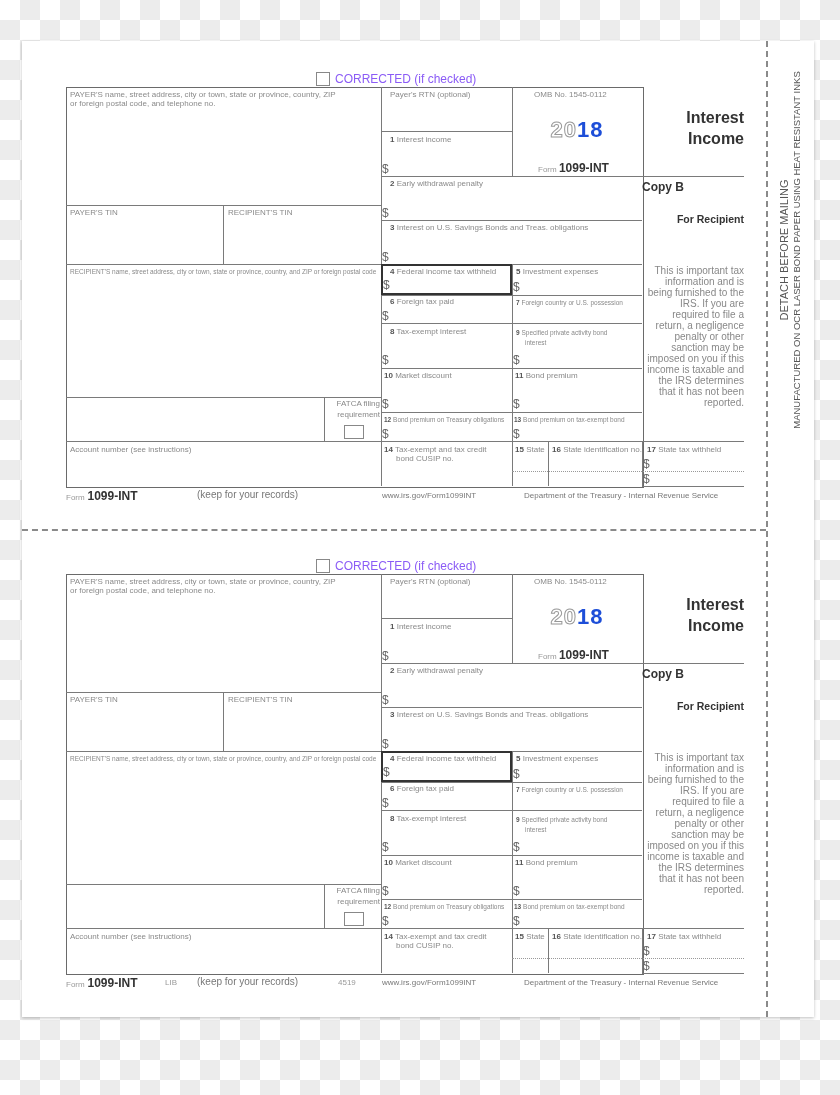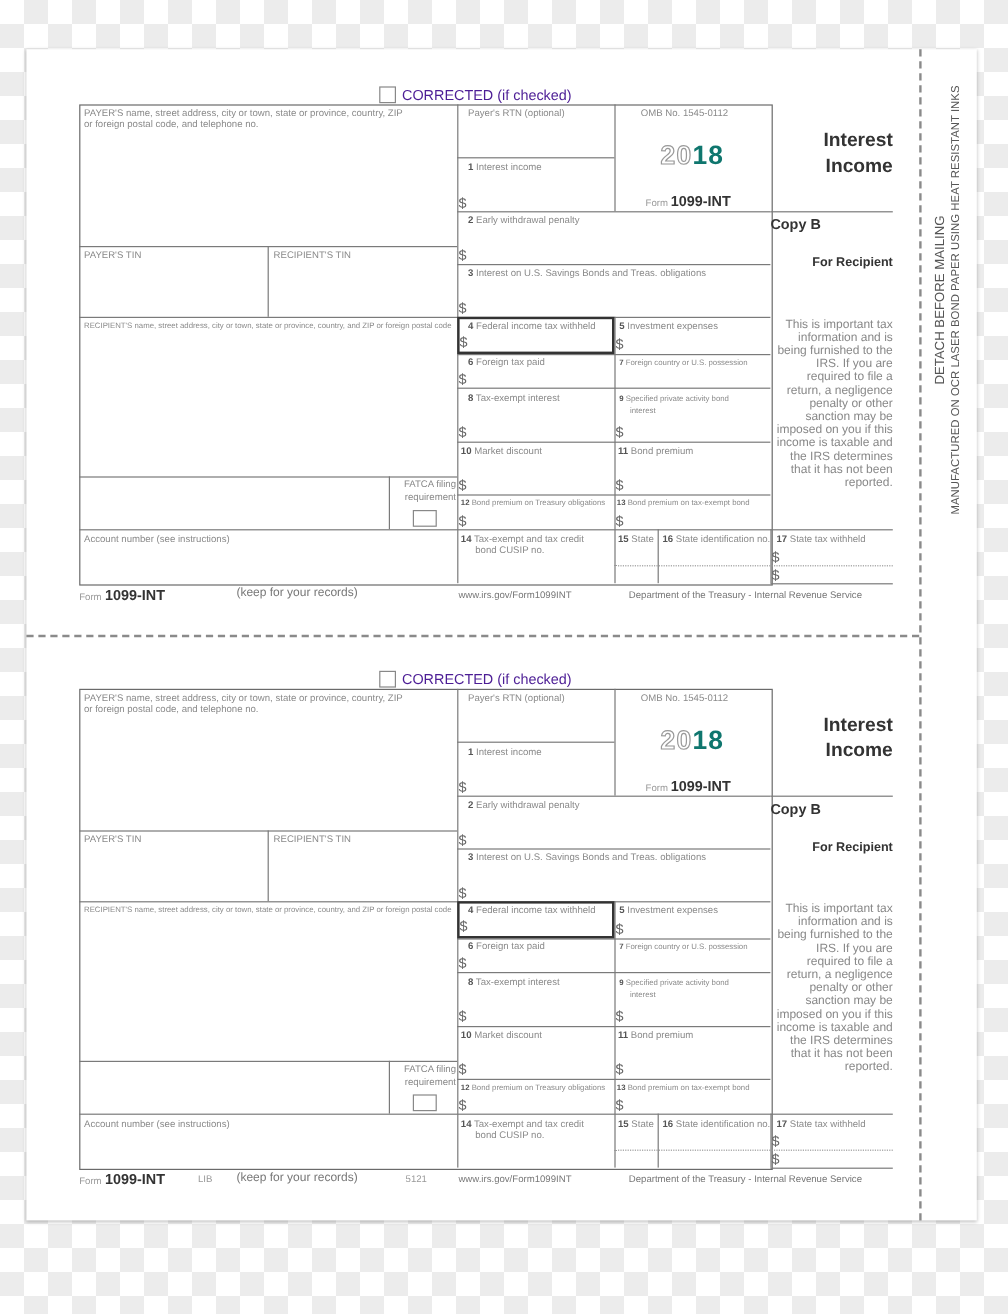--- a/index.html
+++ b/index.html
@@ -30,25 +30,25 @@
   .side-text .l2{font-size:9.5px;line-height:12px;}
 
   .copy{position:absolute;left:0;width:840px;height:480px;}
   .line-h{position:absolute;height:0;border-top:1px solid #7a7a7a;}
   .line-v{position:absolute;width:0;border-left:1px solid #7a7a7a;}
   .outer{position:absolute;left:66px;top:46px;width:576px;height:399px;border:1.5px solid #6a6a6a;}
   .lbl{position:absolute;font-size:8px;color:#8a8a8a;line-height:9px;white-space:nowrap;}
   .lbl b{color:#555;font-weight:bold;}
   .lbl.small{font-size:6.5px;}
   .dollar{position:absolute;font-size:12px;color:#666;line-height:12px;}
-  .corrected{position:absolute;left:316px;top:31px;font-size:12px;color:#4c1d95;display:flex;align-items:center;gap:5px;}
+  .corrected{position:absolute;left:316px;top:31px;font-size:12px;color:#8b5cf6;display:flex;align-items:center;gap:5px;}
   .cbox{width:12px;height:12px;border:1px solid #888;background:#fff;display:inline-block;}
   .year{position:absolute;left:512px;top:76px;width:130px;text-align:center;font-size:22px;font-weight:bold;letter-spacing:1px;}
   .year .hollow{color:#fff;-webkit-text-stroke:1px #999;}
-  .year .solid{color:#0f766e;}
+  .year .solid{color:#1d4ed8;}
   .formname{position:absolute;left:538px;top:120px;font-size:8px;color:#999;}
   .formname b{font-size:12px;color:#333;}
   .title{position:absolute;left:642px;top:66px;width:102px;text-align:right;font-size:16px;font-weight:bold;color:#333;line-height:21px;}
   .copyb{position:absolute;left:642px;top:139px;width:102px;text-align:left;font-size:12px;font-weight:bold;color:#333;}
   .forrec{position:absolute;left:642px;top:172px;width:102px;text-align:right;font-size:10.5px;font-weight:bold;color:#333;}
   .notice{position:absolute;left:642px;top:224px;width:102px;text-align:right;font-size:10px;color:#888;line-height:11px;}
   .fatca{position:absolute;left:324px;top:357px;width:56px;text-align:right;font-size:8px;color:#888;line-height:11px;}
   .fatca-box{position:absolute;left:344px;top:384px;width:18px;height:12px;border:1px solid #888;}
   .footer{position:absolute;top:448px;font-size:10px;color:#777;white-space:nowrap;}
   .footer b{font-size:12px;color:#333;}
@@ -244,16 +244,16 @@
   <div class="lbl" style="left:384px;top:404px;"><b>14</b> <span>Tax-exempt and tax credit</span><div style="padding-left:12px;">bond CUSIP no.</div></div>
   <div class="lbl" style="left:515px;top:404px;"><b>15</b> <span>State</span></div>
   <div class="lbl" style="left:552px;top:404px;"><b>16</b> <span>State identification no.</span></div>
   <div class="lbl" style="left:647px;top:404px;"><b>17</b> <span>State tax withheld</span></div>
   <div class="dollar" style="left:643px;top:417px;">$</div>
   <div class="dollar" style="left:643px;top:432px;">$</div>
 
   <div class="footer" style="left:66px;"><span class="sm">Form</span> <b>1099-INT</b></div>
   <div class="footer sm" style="left:165px;top:450px;font-size:8px;color:#999;">LIB</div>
   <div class="footer" style="left:197px;">(keep for your records)</div>
-  <div class="footer" style="left:338px;top:450px;font-size:8px;color:#999;">5121</div>
+  <div class="footer" style="left:338px;top:450px;font-size:8px;color:#999;">4519</div>
   <div class="footer" style="left:382px;top:450px;font-size:8px;">www.irs.gov/Form1099INT</div>
   <div class="footer" style="left:524px;top:450px;font-size:8px;">Department of the Treasury - Internal Revenue Service</div>
 </div>
 
 </body></html>

